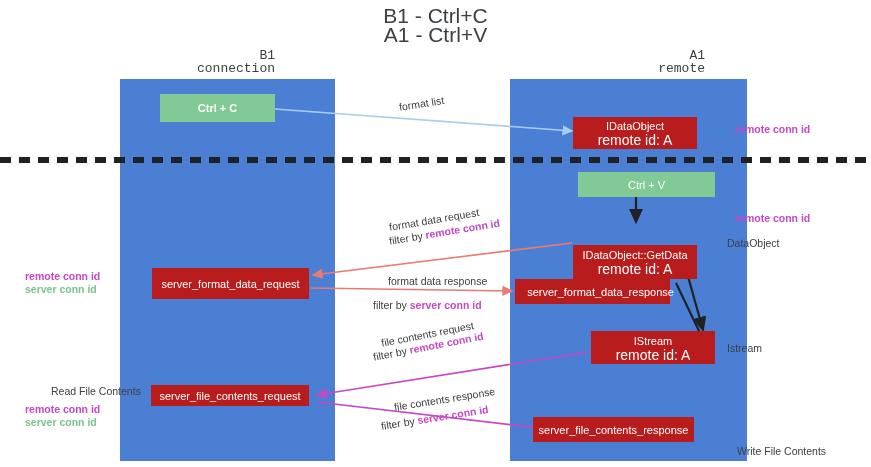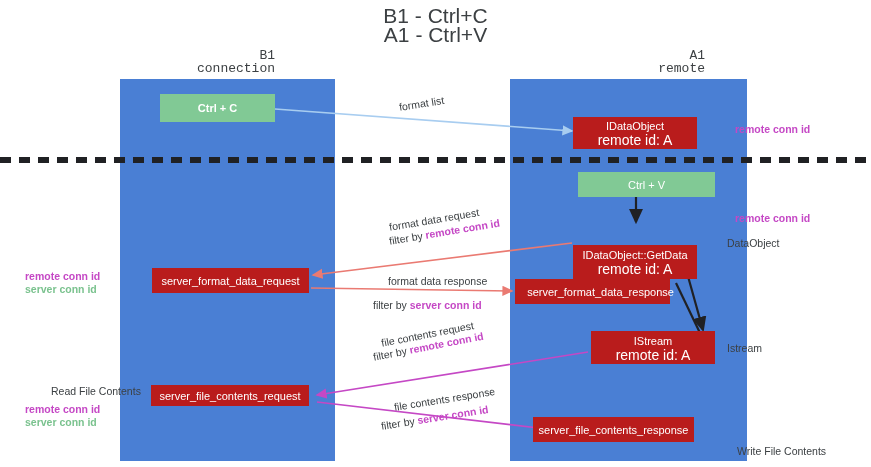--- a/index.html
+++ b/index.html
@@ -148,21 +148,21 @@
 
   <div class="node green" style="left:578px; top:172px; width:137px; height:25px;">
     <span>Ctrl + V</span>
   </div>
 
   <div class="node orange" style="left:573px; top:228px; width:124px; height:34px;margin-top:17px;">
     <span>IDataObject::GetData</span>
     <span class="l2">remote id: A</span>
   </div>
 
-  <div class="node orange" style="left:152px; top:268px; width:157px; height:25px;">
+  <div class="node orange" style="left:152px; top:268px; width:157px; height:31px;">
     <span>server_format_data_request</span>
   </div>
 
   <div class="node orange" style="left:515px; top:279px; width:155px; height:25px;padding-left:20px;">
     <span>server_format_data_response</span>
   </div>
 
   <div class="node orange" style="left:591px; top:331px; width:124px; height:33px;">
     <span>IStream</span>
     <span class="l2">remote id: A</span>

